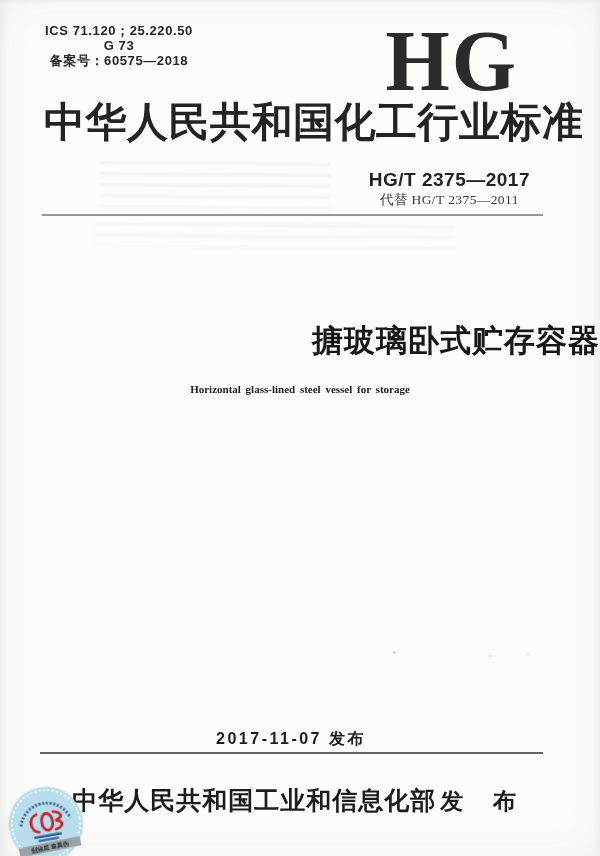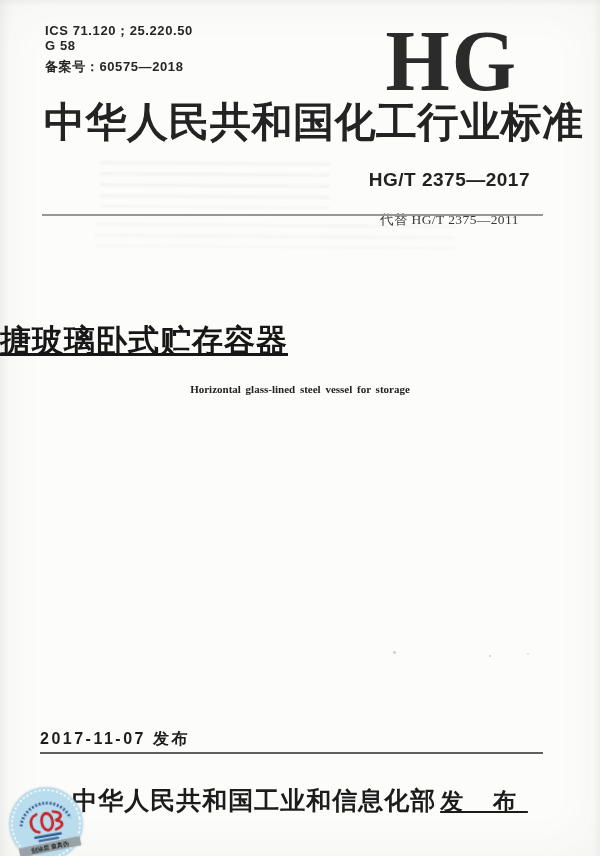--- a/index.html
+++ b/index.html
@@ -21,72 +21,72 @@
     background:
       linear-gradient(90deg, rgba(0,0,0,0.035) 0, rgba(0,0,0,0) 10px),
       linear-gradient(270deg, rgba(0,0,0,0.03) 0, rgba(0,0,0,0) 8px),
       linear-gradient(180deg, rgba(120,90,90,0.05) 0, rgba(0,0,0,0) 6px),
       var(--paper);
     box-shadow: inset 0 0 50px rgba(60,60,50,0.05);
   }
   .meta{
     position:absolute;left:45px;top:23px;
     font-size:13px;font-weight:bold;letter-spacing:0.6px;
-    line-height:15px;color:#262626;
+    line-height:15px;color:#262626;text-align:center;
   }
-  .meta .record{margin-top:6px;}
+  .meta .record{}
   .logo{
     position:absolute;right:82px;top:18px;
     font-family:"Liberation Serif","DejaVu Serif",serif;
     font-weight:bold;font-size:86px;line-height:1;
     color:#2b2b2b;letter-spacing:2px;
     transform:scaleX(0.96);transform-origin:right top;
   }
   .title{
     position:absolute;left:44px;right:36px;top:102px;
     font-family:Liberation Mono, monospace;
     font-weight:bold;font-size:41px;line-height:1.15;
     letter-spacing:0.5px;color:#232323;
     white-space:nowrap;text-align:justify;
   }
   .stdblock{position:absolute;right:70px;top:169px;text-align:center;}
   .stdno{
     font-size:19px;font-weight:bold;letter-spacing:0.5px;color:#222;
   }
   .replaces{
-    margin-top:20px;font-family:"Liberation Serif","DejaVu Serif",serif;
+    margin-top:0;font-family:"Liberation Serif","DejaVu Serif",serif;
     font-size:13.5px;color:#3a3a3a;letter-spacing:0.4px;
   }
   .rule{position:absolute;height:2px;}
   .rule-top{left:42px;right:57px;top:214px;background:var(--rule-light);}
   .rule-bottom{left:40px;right:57px;top:752px;background:var(--rule-dark);}
   .subject-cn{
     position:absolute;left:0;right:0;top:320px;
-    text-align:left;font-size:31px;font-weight:bold;
-    letter-spacing:1px;color:#171717;text-decoration:underline;
+    text-align:right;font-size:31px;font-weight:bold;
+    letter-spacing:1px;color:#171717;
   }
   .subject-en{
     position:absolute;left:0;right:0;top:383px;
     text-align:center;
     font-family:"Liberation Serif","DejaVu Serif",serif;
     font-weight:bold;font-size:11px;word-spacing:2px;color:#222;
   }
   .daterow{
     position:absolute;left:40px;right:58px;top:729px;
-    display:flex;justify-content:space-between;
+    display:flex;justify-content:center;
     font-size:16px;font-weight:bold;letter-spacing:2.5px;color:#1d1d1d;
   }
   .publisher{
     position:absolute;left:0;right:0;top:784px;
     display:flex;justify-content:center;align-items:baseline;
     font-family:"Liberation Serif","DejaVu Serif",serif;
     font-weight:bold;font-size:25px;color:#1c1c1c;
   }
   .publisher .name{letter-spacing:1px;}
-  .publisher .action{margin-left:4px;letter-spacing:12px;font-size:23px;text-decoration:underline;}
+  .publisher .action{margin-left:4px;letter-spacing:12px;font-size:23px;}
   .seal{
     position:absolute;left:8px;top:786px;width:76px;height:76px;
     transform:rotate(-10deg);
     filter:drop-shadow(0 0 1px rgba(0,0,0,0.15));
   }
   .ghost{
     position:absolute;opacity:0.05;filter:blur(1px);
     background:repeating-linear-gradient(180deg,#555 0 3px,transparent 3px 11px);
     transform:rotate(0.4deg);pointer-events:none;
   }
@@ -97,21 +97,21 @@
   .speck2{left:489px;top:655px;width:2px;height:2px;}
   .speck3{left:527px;top:653px;width:2px;height:2px;opacity:0.2;}
 </style>
 </head>
 <body>
 
 <div class="page">
 
   <div class="meta">
     <div>ICS 71.120；25.220.50</div>
-    <div>G 58</div>
+    <div>G 73</div>
     <div class="record">备案号：60575—2018</div>
   </div>
 
   <div class="logo">HG</div>
 
   <div class="title">中华人民共和国化工行业标准</div>
 
   <div class="stdblock">
     <div class="stdno">HG/T 2375—2017</div>
     <div class="replaces">代替 HG/T 2375—2011</div>

